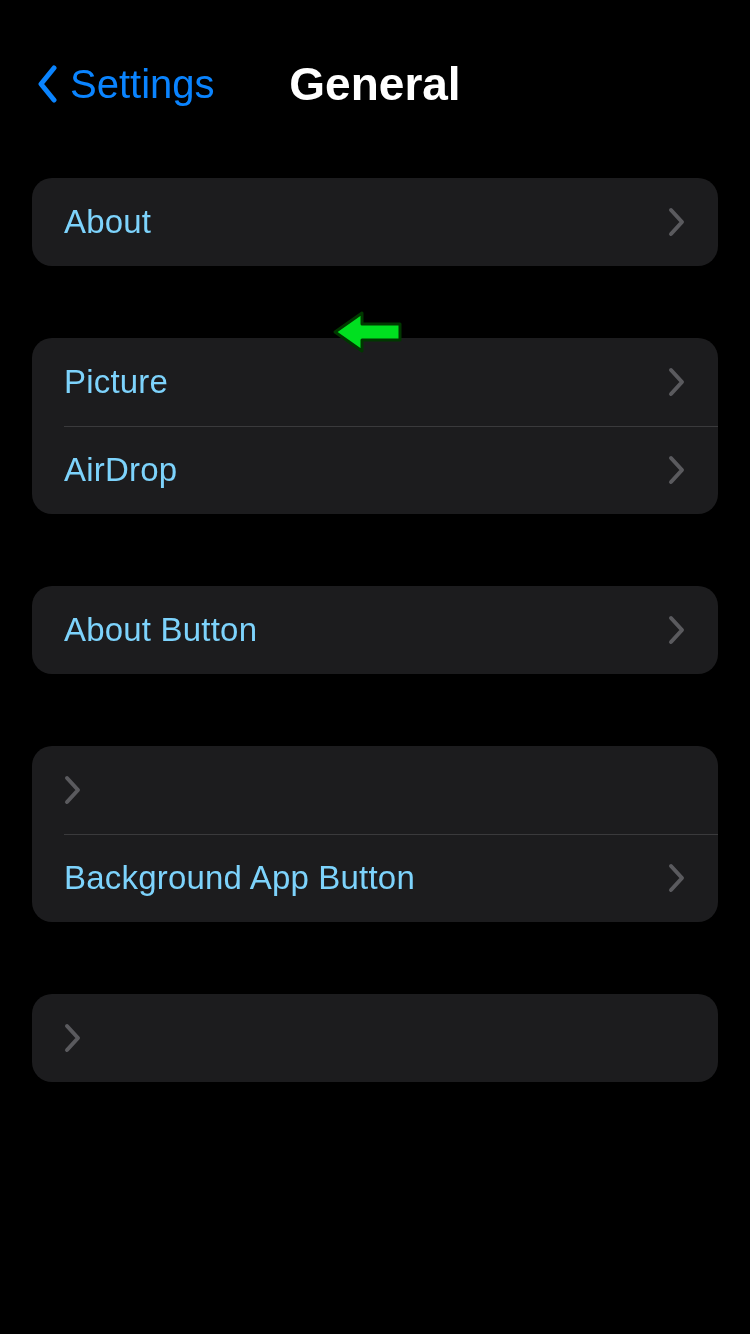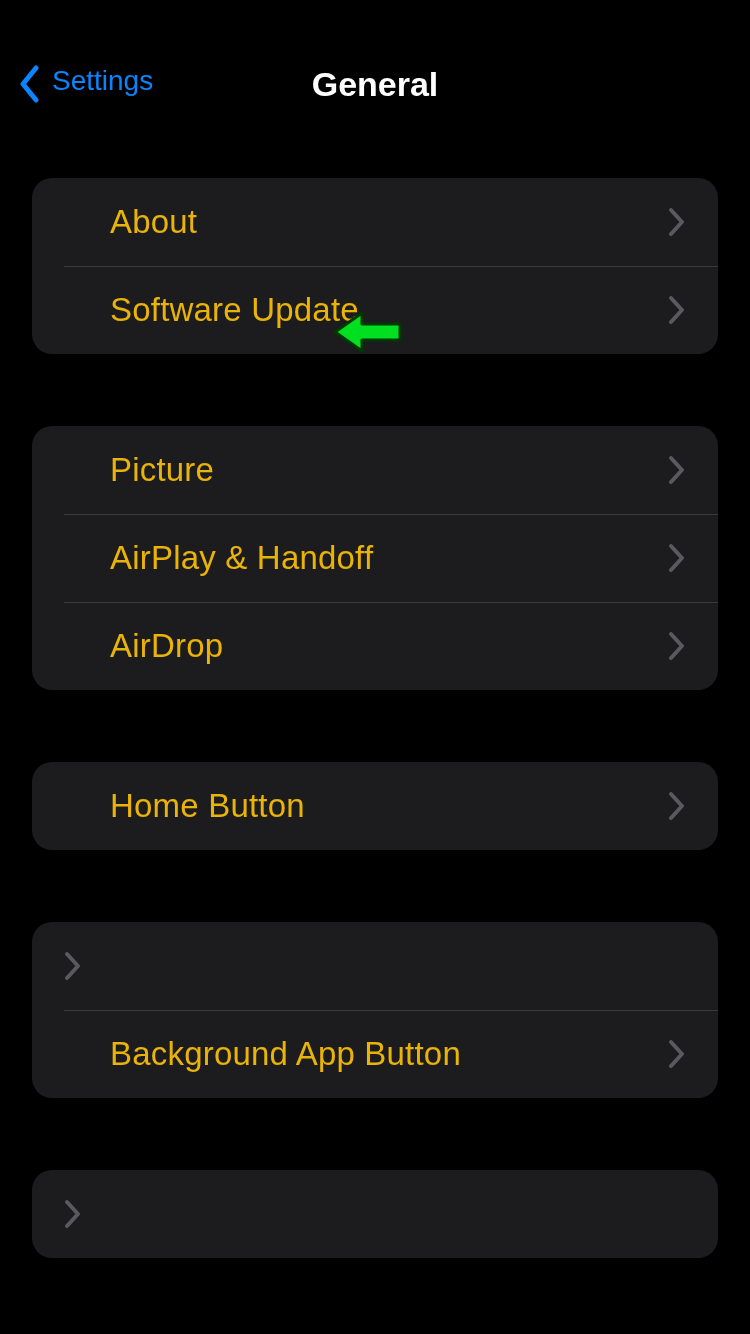--- a/index.html
+++ b/index.html
@@ -15,34 +15,35 @@
     .nav-bar {
       display: flex;
       align-items: center;
       justify-content: center;
       height: 88px;
       position: relative;
       margin-top: 40px;
     }
     .back-button {
       position: absolute;
-      left: 18px;
+      left: 36px;
       display: flex;
+      align-items: center;
       color: #0a84ff;
-      font-size: 28px;
+      font-size: 40px;
       cursor: pointer;
     }
     .back-chevron {
       width: 22px;
       height: 38px;
       margin-right: 12px;
     }
     .nav-title {
       color: #ffffff;
-      font-size: 34px;
+      font-size: 46px;
       font-weight: 600;
     }
     .content {
       padding: 0 32px;
       margin-top: 50px;
     }
     .group {
       background: #1c1c1e;
       border-radius: 20px;
       margin-bottom: 72px;
@@ -62,23 +63,22 @@
       position: absolute;
       left: 32px;
       right: 0;
       top: 0;
       height: 1px;
       background: #3a3a3c;
     }
     .row-label {
       font-size: 33px;
       font-weight: 400;
-      color: #eab308;
+      color: #7dd3fc;
       letter-spacing: 0.2px;
-      margin-left: 46px;
     }
     .chevron {
       width: 18px;
       height: 30px;
       flex-shrink: 0;
     }
     .arrow-annotation {
       position: absolute;
       left: 332px;
       top: 310px;
@@ -100,52 +100,40 @@
 
 <div class="content">
 
   <div class="group">
     <div class="row">
       <span class="row-label">About</span>
       <svg class="chevron" viewBox="0 0 18 30">
           <polyline points="3,3 14,15 3,27" fill="none" stroke="#5a5a5e" stroke-width="4" stroke-linecap="round" stroke-linejoin="round"></polyline>
         </svg>
     </div>
-    <div class="row">
-      <span class="row-label">Software Update</span>
-      <svg class="chevron" viewBox="0 0 18 30">
-          <polyline points="3,3 14,15 3,27" fill="none" stroke="#5a5a5e" stroke-width="4" stroke-linecap="round" stroke-linejoin="round"></polyline>
-        </svg>
-    </div>
   </div>
 
   <div class="group">
     <div class="row">
       <span class="row-label">Picture</span>
-      <svg class="chevron" viewBox="0 0 18 30">
-          <polyline points="3,3 14,15 3,27" fill="none" stroke="#5a5a5e" stroke-width="4" stroke-linecap="round" stroke-linejoin="round"></polyline>
-        </svg>
-    </div>
-    <div class="row">
-      <span class="row-label">AirPlay &amp; Handoff</span>
       <svg class="chevron" viewBox="0 0 18 30">
           <polyline points="3,3 14,15 3,27" fill="none" stroke="#5a5a5e" stroke-width="4" stroke-linecap="round" stroke-linejoin="round"></polyline>
         </svg>
     </div>
     <div class="row">
       <span class="row-label">AirDrop</span>
       <svg class="chevron" viewBox="0 0 18 30">
           <polyline points="3,3 14,15 3,27" fill="none" stroke="#5a5a5e" stroke-width="4" stroke-linecap="round" stroke-linejoin="round"></polyline>
         </svg>
     </div>
   </div>
 
   <div class="group">
     <div class="row">
-      <span class="row-label">Home Button</span>
+      <span class="row-label">About Button</span>
       <svg class="chevron" viewBox="0 0 18 30">
           <polyline points="3,3 14,15 3,27" fill="none" stroke="#5a5a5e" stroke-width="4" stroke-linecap="round" stroke-linejoin="round"></polyline>
         </svg>
     </div>
   </div>
 
   <div class="group">
     <div class="row">
       <svg class="chevron" viewBox="0 0 18 30">
           <polyline points="3,3 14,15 3,27" fill="none" stroke="#5a5a5e" stroke-width="4" stroke-linecap="round" stroke-linejoin="round"></polyline>

